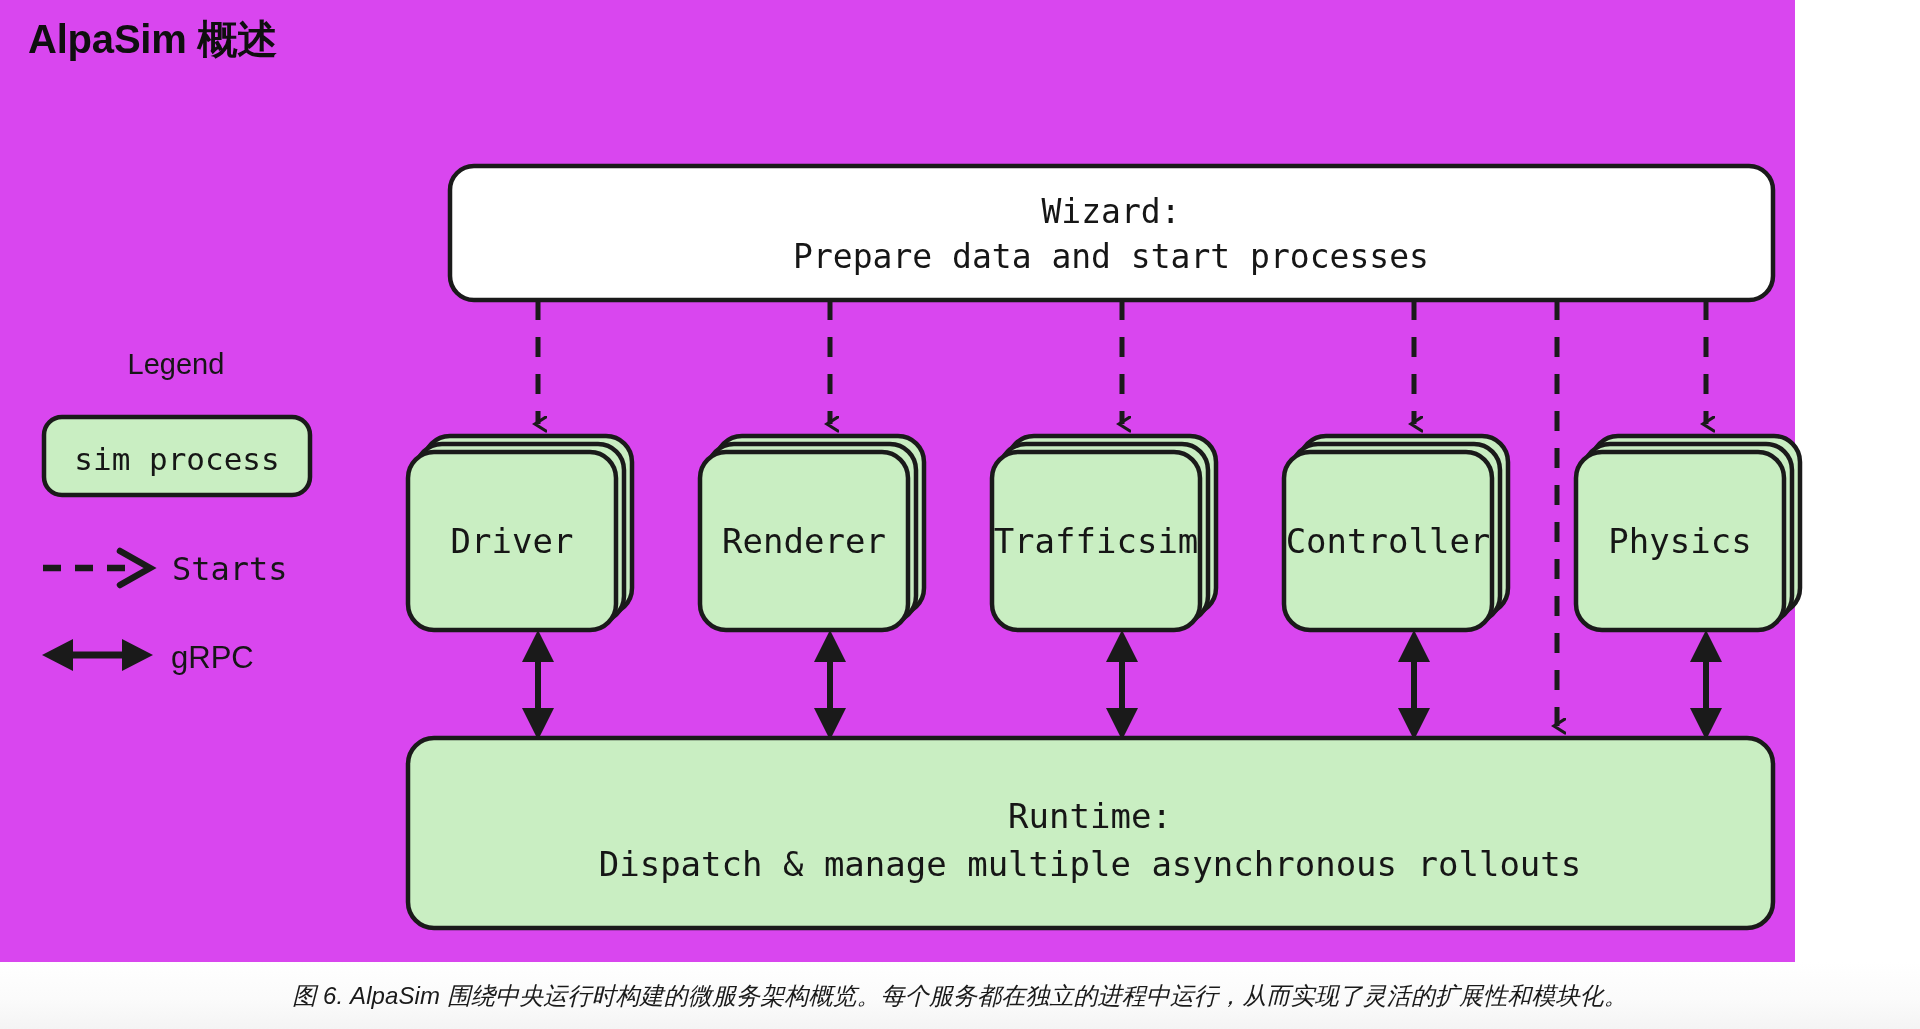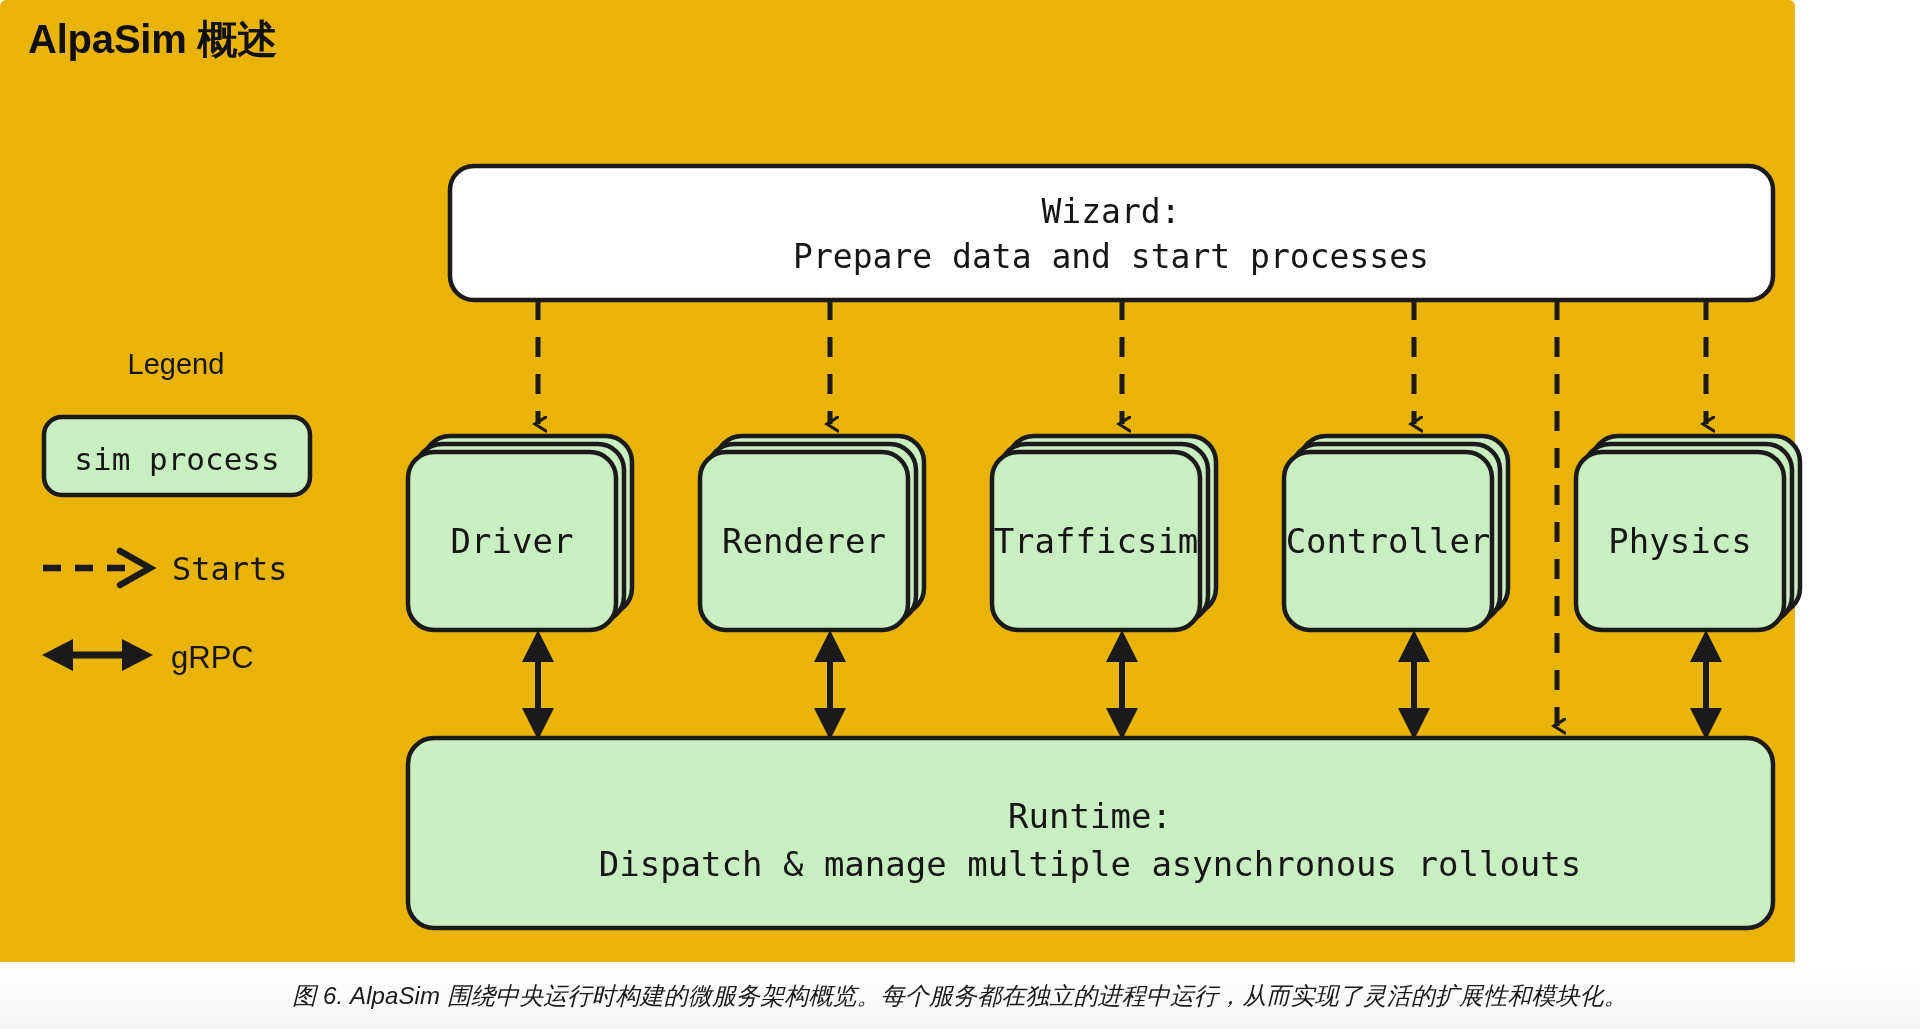--- a/index.html
+++ b/index.html
@@ -7,22 +7,21 @@
     margin: 0; padding: 0;
     width: 1920px; height: 1029px;
     background: #ffffff;
     font-family: "Liberation Sans", sans-serif;
     overflow: hidden;
   }
   #page {
     position: relative;
     width: 1795px;
     height: 1029px;
-    background: #eab308;
-    border-radius: 6px;
+    background: #d946ef;
   }
 
   
   #page-title {
     position: absolute;
     left: 28px;
     top: 12px;
     font-size: 40px;
     font-weight: bold;
     color: #0f0f0f;

